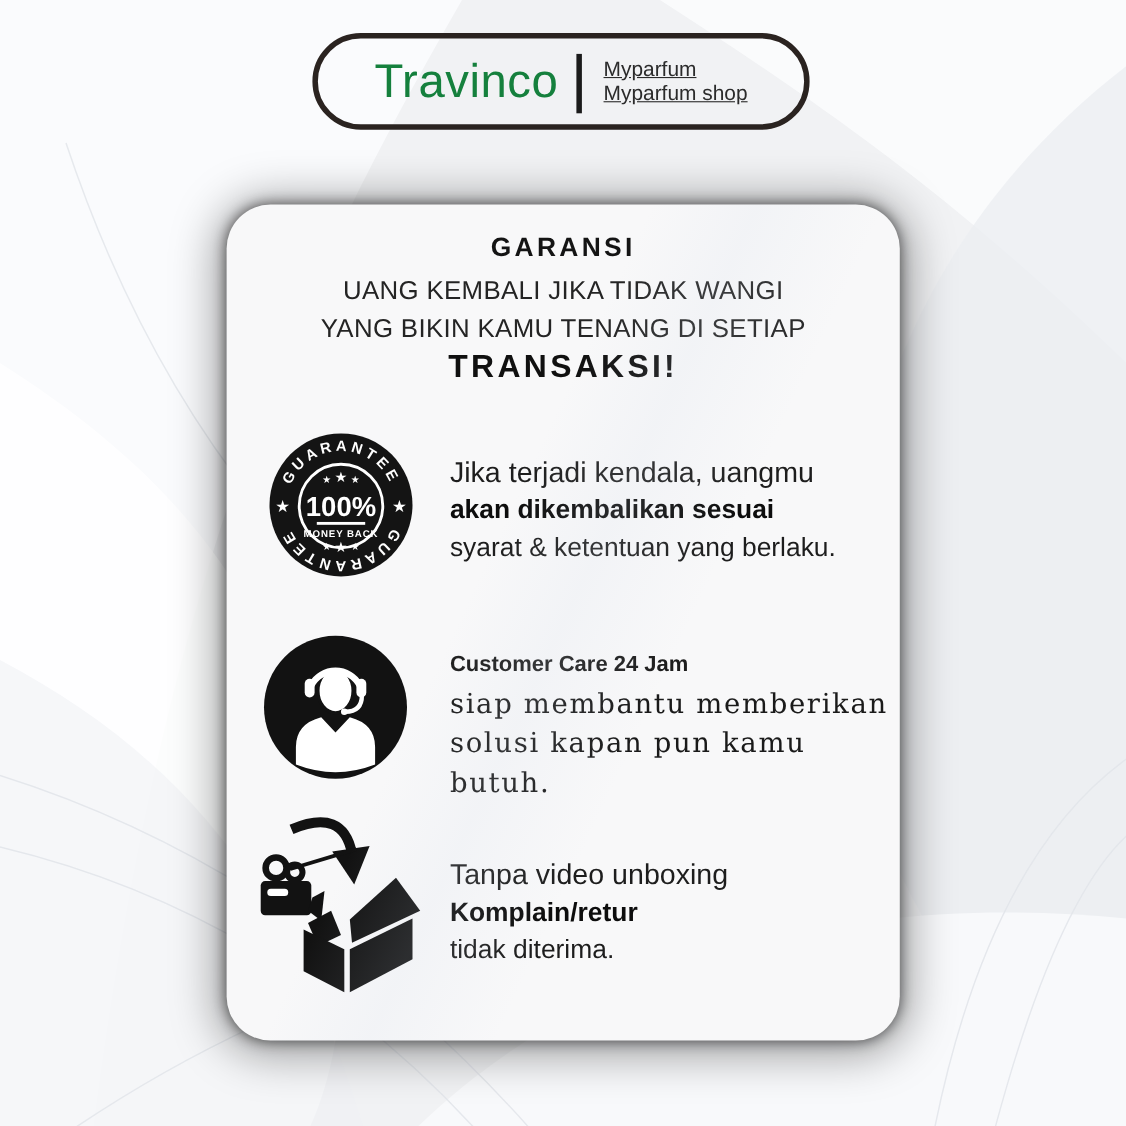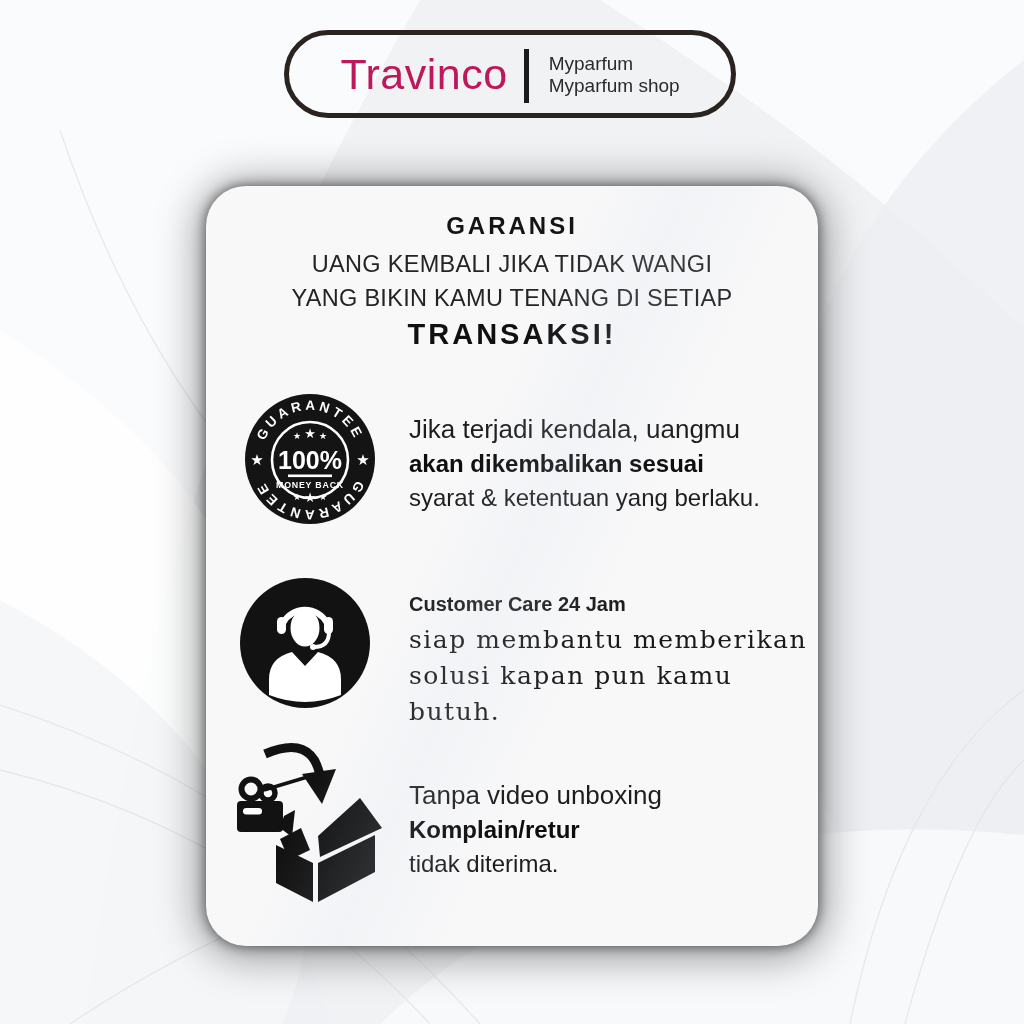--- a/index.html
+++ b/index.html
@@ -4,23 +4,23 @@
 <style>
   html,body{margin:0;padding:0;}
   body{font-family:"Liberation Sans",sans-serif;background:#e9eaec;}
   #stage{position:relative;width:1024px;height:1024px;overflow:hidden;background:#f1f2f4;}
   #bg-decor{position:absolute;left:0;top:0;z-index:0;}
 
   
   .pill{position:absolute;left:284px;top:30px;width:452px;height:88px;box-sizing:border-box;
         border:5px solid #2a2320;border-radius:46px;display:flex;align-items:center;
         justify-content:center;z-index:3;}
-  .brand{font-size:43px;font-weight:500;color:#be185d;letter-spacing:0.5px;}
+  .brand{font-size:43px;font-weight:500;color:#15803d;letter-spacing:0.5px;}
   .pill-bar{width:5px;height:54px;background:#1b1b1b;margin:4px 20px 0 16px;}
-  .pill-sub{font-size:19px;line-height:1.18;color:#2b2b2b;text-align:left;margin-top:2px;}
+  .pill-sub{font-size:19px;line-height:1.18;color:#2b2b2b;text-align:left;margin-top:2px;text-decoration:underline;}
 
   
   .card{position:absolute;left:206px;top:186px;width:612px;height:760px;background:#f8f8f9;
         border-radius:40px;z-index:2;
         box-shadow:0 0 13px rgba(0,0,0,.6), 0 4px 42px 8px rgba(0,0,0,.38);}
   .card::after{content:"";position:absolute;left:0;top:0;width:100%;height:100%;
         border-radius:40px;pointer-events:none;
         background:linear-gradient(115deg,rgba(255,255,255,0) 40%,rgba(205,215,230,.14) 50%,rgba(255,255,255,0) 62%);}
   .card-head{padding-top:26px;text-align:center;color:#141414;}
   .card-title{font-size:24px;font-weight:800;letter-spacing:3px;}

